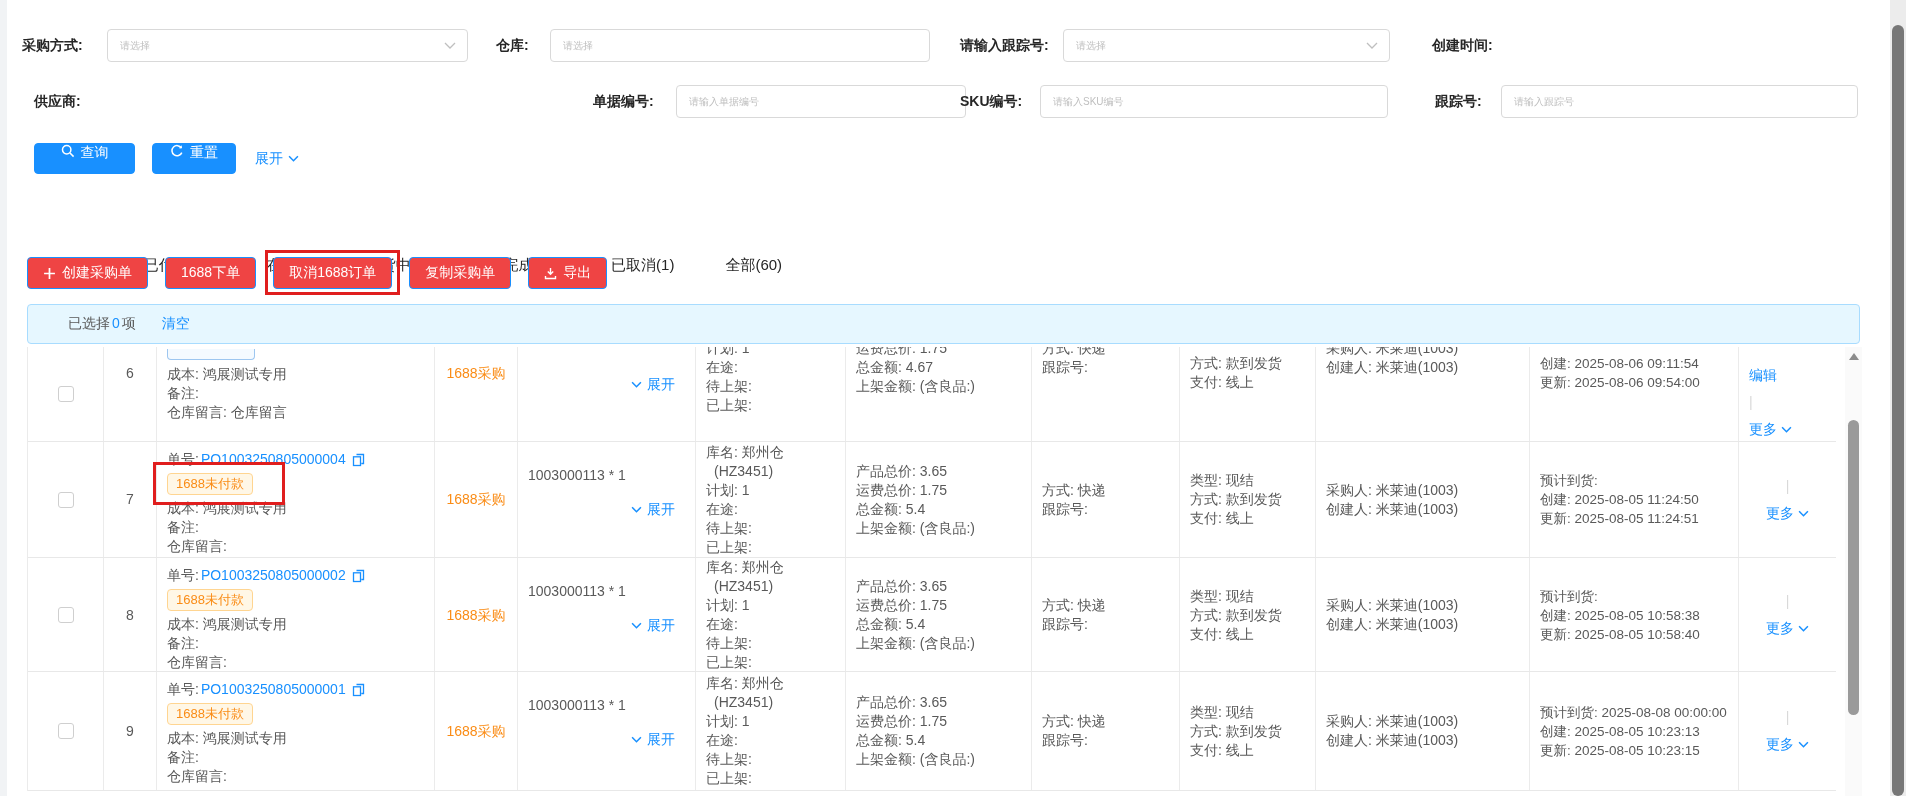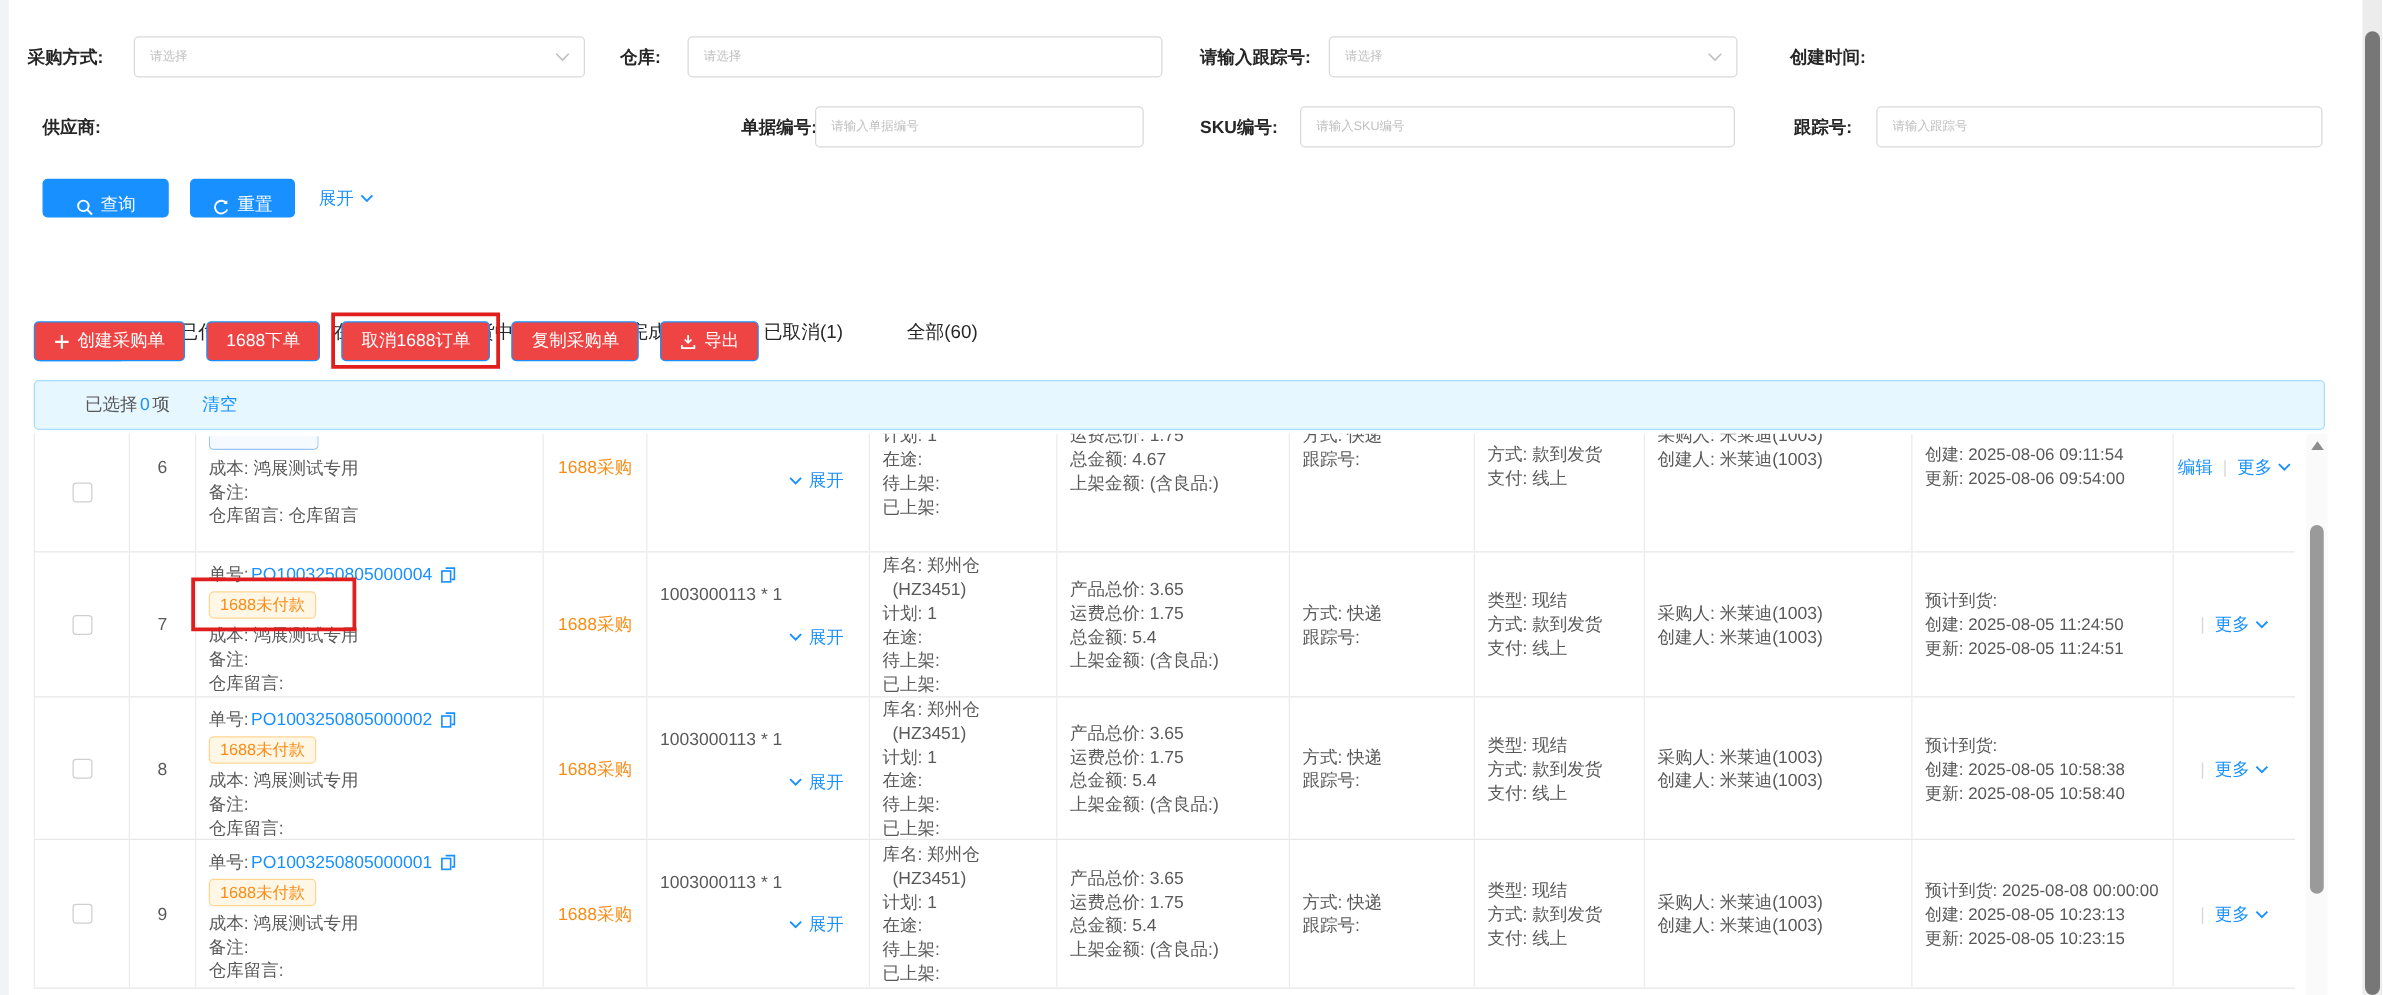--- a/index.html
+++ b/index.html
@@ -16,26 +16,26 @@
   .sel-chevron { position:absolute; right:11px; top:12px; color:#bfbfbf; pointer-events:none; }
   .f-date { display:flex; align-items:center; font-size:14px; color:#333; }
   .f-date .d-start { margin-left:24px; } .f-date .d-sep { margin-left:38px; color:#bfbfbf; } .f-date .d-end { margin-left:44px; }
 
   
   #f1-label{left:22px;top:29px}   #f1-field{left:107px;top:29px;width:361px}
   #f2-label{left:496px;top:29px}  #f2-field{left:550px;top:29px;width:380px}
   #f3-label{left:960px;top:29px}  #f3-field{left:1063px;top:29px;width:327px}
   #f4-label{left:1432px;top:29px} #f4-field{left:1523px;top:29px;width:335px}
   #f5-label{left:34px;top:85px}   #f5-field{left:107px;top:85px;width:361px}
-  #f6-label{left:593px;top:85px}  #f6-field{left:652px;top:85px;width:263px}
+  #f6-label{left:593px;top:85px}  #f6-field{left:676px;top:85px;width:290px}
   #f7-label{left:960px;top:85px}  #f7-field{left:1040px;top:85px;width:348px}
   #f8-label{left:1435px;top:85px} #f8-field{left:1501px;top:85px;width:357px}
 
   
-  .btn-blue { position:absolute; height:31px; background:#1890ff; color:#fff; border:1px solid #1890ff; border-radius:4px; font-size:14px; display:flex; align-items:flex-end; justify-content:center; gap:6px; cursor:pointer; font-family:Liberation Serif, serif; }
+  .btn-blue { position:absolute; height:31px; background:#1890ff; color:#fff; border:1px solid #1890ff; border-radius:4px; font-size:14px; display:flex; align-items:flex-start; justify-content:center; gap:6px; cursor:pointer; font-family:Liberation Serif, serif; }
   #btn-search { left:34px; top:143px; width:101px; }
   #btn-reset  { left:152px; top:143px; width:84px; }
   #link-expand { position:absolute; left:255px; top:143px; height:31px; display:flex; align-items:center; gap:5px; color:#1890ff; font-size:14px; cursor:pointer; text-decoration:none; }
 
   
   .tabs { position:absolute; left:36px; top:212px; display:flex; gap:51px;margin-top:44px; }
   .tab { font-size:15px; color:#262626; padding-bottom:14px; position:relative; cursor:pointer; white-space:nowrap; }
   .tab.active { color:#1890ff; }
   .tab.active::after { content:""; position:absolute; left:-4px; right:-4px; bottom:0; height:3px; background:#1890ff; }
 
@@ -65,21 +65,21 @@
   .order-line { height:21px; line-height:21px; display:flex; align-items:center; }
   .order-no { color:#1890ff; text-decoration:none; cursor:pointer; margin-left:2px; }
   .copy-ic { margin-left:6px; cursor:pointer; }
   .tag { display:inline-block; align-self:flex-start; margin:3px 0 4px; padding:1px 8px 2px; font-size:13px; color:#fa8c16; background:#fff7e6; border:1px solid #ffd591; border-radius:4px; line-height:17px; position:relative; }
   .red-box-tag { left:-15px; top:-12px; width:132px; height:43px; z-index:3; }
   .tag-clip { width:88px; height:11px; margin:0 0 5px; border:1px solid #9dc6f0; border-top:none; border-radius:0 0 4px 4px; background:#f4faff; }
   .c-sku { justify-content:flex-start; padding-top:24px; }
   .expand-link { margin-top:15px; align-self:flex-end; margin-right:10px; color:#1890ff; font-size:14px; display:flex; align-items:center; gap:5px; cursor:pointer; text-decoration:none; }
   .indent { padding-left:8px; }
   .c-date { font-size:13.5px; }
-  .c-act { flex-direction:row; align-items:center; gap:8px; }
+  .c-act { flex-direction:column; align-items:center; gap:8px; }
   .c-act a { color:#1890ff; text-decoration:none; cursor:pointer; display:flex; align-items:center; gap:4px; }
   .act-sep { color:#d9d9d9; }
 
   
   .row-clipped .c-info { padding-top:2px; }
   .row-clipped .c-wh, .row-clipped .c-amt, .row-clipped .c-ship, .row-clipped .c-ppl { justify-content:flex-start; }
   .row-clipped .c-wh > div:first-child, .row-clipped .c-amt > div:first-child,
   .row-clipped .c-ship > div:first-child, .row-clipped .c-ppl > div:first-child { margin-top:-8px; }
   .row-clipped .c-pay, .row-clipped .c-date { justify-content:flex-start; padding-top:7px; }
   .row-clipped .c-num, .row-clipped .c-method { justify-content:flex-start; padding-top:17px; }

